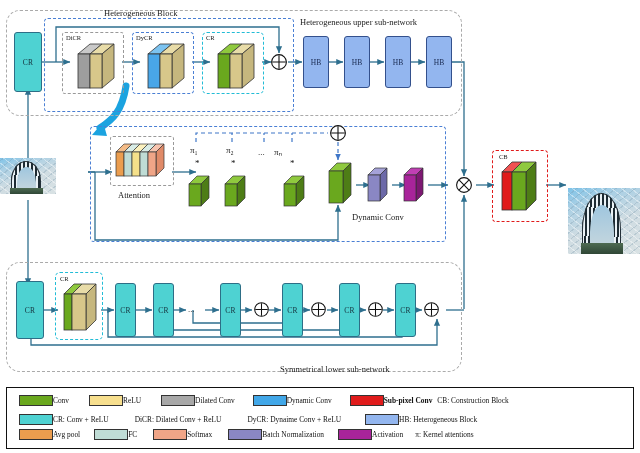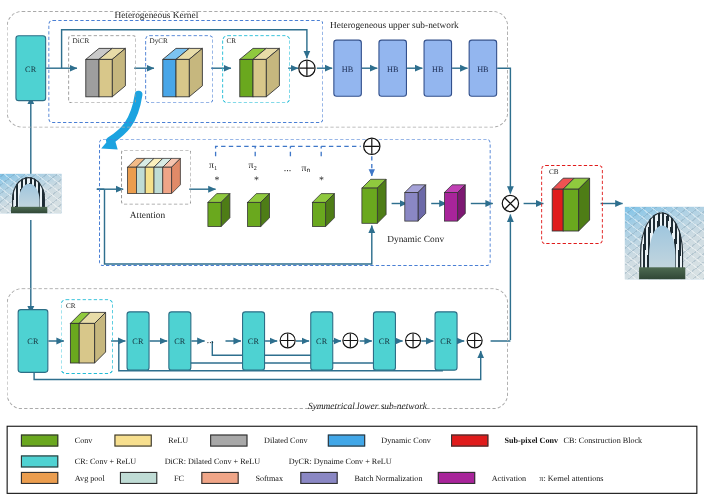--- a/index.html
+++ b/index.html
@@ -27,21 +27,21 @@
   .lbl-sm{font-size:6.5px;color:#1a1a1a;white-space:nowrap;}
   .lbl-pi{font-size:9px;white-space:nowrap;font-family:"Liberation Serif",serif;}
   .star{font-size:9px;color:#111;}
 
   
   #legend{position:absolute;left:6px;top:387px;width:628px;height:62px;
           border:1px solid #111;box-sizing:border-box;background:#fff;}
   .lg-row{position:absolute;left:0;width:100%;height:20px;display:flex;align-items:center;}
   .sw{width:34px;height:11px;box-sizing:border-box;border:1px solid #333;flex:none;}
   .lg-txt{font-size:7.4px;white-space:nowrap;color:#111;}
-  .lg-item{display:flex;align-items:center;gap:15px;}
+  .lg-item{display:flex;align-items:center;gap:0;}
 
   
   .photo{position:relative;overflow:hidden;background:#bcd5e6;}
   .photo .sky{position:absolute;inset:0;
       background:linear-gradient(160deg,#7ec3e8 0%,#a9cfe4 22%,#cfdce2 55%,#d9e2e4 100%);}
   .photo .grid{position:absolute;inset:0;opacity:.55;
       background-image:repeating-linear-gradient(38deg,rgba(255,255,255,.75) 0 1px,transparent 1px 6px),
                        repeating-linear-gradient(-38deg,rgba(120,150,170,.55) 0 1px,transparent 1px 6px);}
   .photo .arch{position:absolute;left:20%;top:8%;width:54%;height:90%;
       border:0;border-radius:50% 50% 0 0 / 62% 62% 0 0;
@@ -172,24 +172,24 @@
 <div class="abs dash-cyan" style="left:202px;top:32px;width:62px;height:62px;"></div>
 
 <div class="abs dash-blue" style="left:90px;top:126px;width:356px;height:116px;"></div>
 <div class="abs dash-gray-sm" style="left:110px;top:136px;width:64px;height:50px;"></div>
 
 <div class="abs dash-gray" style="left:6px;top:262px;width:456px;height:110px;"></div>
 <div class="abs dash-cyan" style="left:55px;top:272px;width:48px;height:68px;"></div>
 <div class="abs dash-red" style="left:492px;top:150px;width:56px;height:72px;"></div>
 
 <div class="abs lbl" style="left:300px;top:17px;">Heterogeneous upper sub-network</div>
-<div class="abs lbl" style="left:104px;top:8px;">Heterogeneous Kernel</div>
+<div class="abs lbl" style="left:104px;top:8px;">Heterogeneous Block</div>
 <div class="abs lbl" style="left:118px;top:190px;">Attention</div>
 <div class="abs lbl" style="left:352px;top:212px;">Dynamic Conv</div>
-<div class="abs lbl" style="left:280px;top:364px;font-style:italic;">Symmetrical lower sub-network</div>
+<div class="abs lbl" style="left:280px;top:364px;">Symmetrical lower sub-network</div>
 
 <div class="abs photo" style="left:0px;top:158px;width:56px;height:36px;">
   <div class="sky"></div>
     <div class="grid"></div>
   <div class="arch"></div>
     <div class="archhole"></div>
     <div class="base"></div>
 </div>
 <div class="abs photo" style="left:568px;top:152px;width:72px;height:66px;">
   <div class="sky"></div>
@@ -379,20 +379,24 @@
     <div class="lg-item" style="margin-left:12px;">
       <span class="sw" style="background:#4ed2d2"></span>
       <span class="lg-txt">CR:  Conv + ReLU</span>
     </div>
     <div class="lg-item" style="margin-left:26px;">
       <span class="lg-txt">DiCR:  Dilated Conv + ReLU</span>
     </div>
     <div class="lg-item" style="margin-left:26px;">
       <span class="lg-txt">DyCR:  Dynaime Conv + ReLU</span>
     </div>
+    <div class="lg-item" style="margin-left:24px;">
+      <span class="sw" style="background:#93b6ef"></span>
+      <span class="lg-txt">HB:  Heterogeneous Block</span>
+    </div>
   </div>
 
   <div class="lg-row" style="top:36px;">
     <div class="lg-item" style="margin-left:12px;">
       <span class="sw" style="background:#eb9d4e"></span>
       <span class="lg-txt">Avg pool</span>
     </div>
     <div class="lg-item" style="margin-left:14px;">
       <span class="sw" style="background:#bfdcd5"></span>
       <span class="lg-txt">FC</span>

